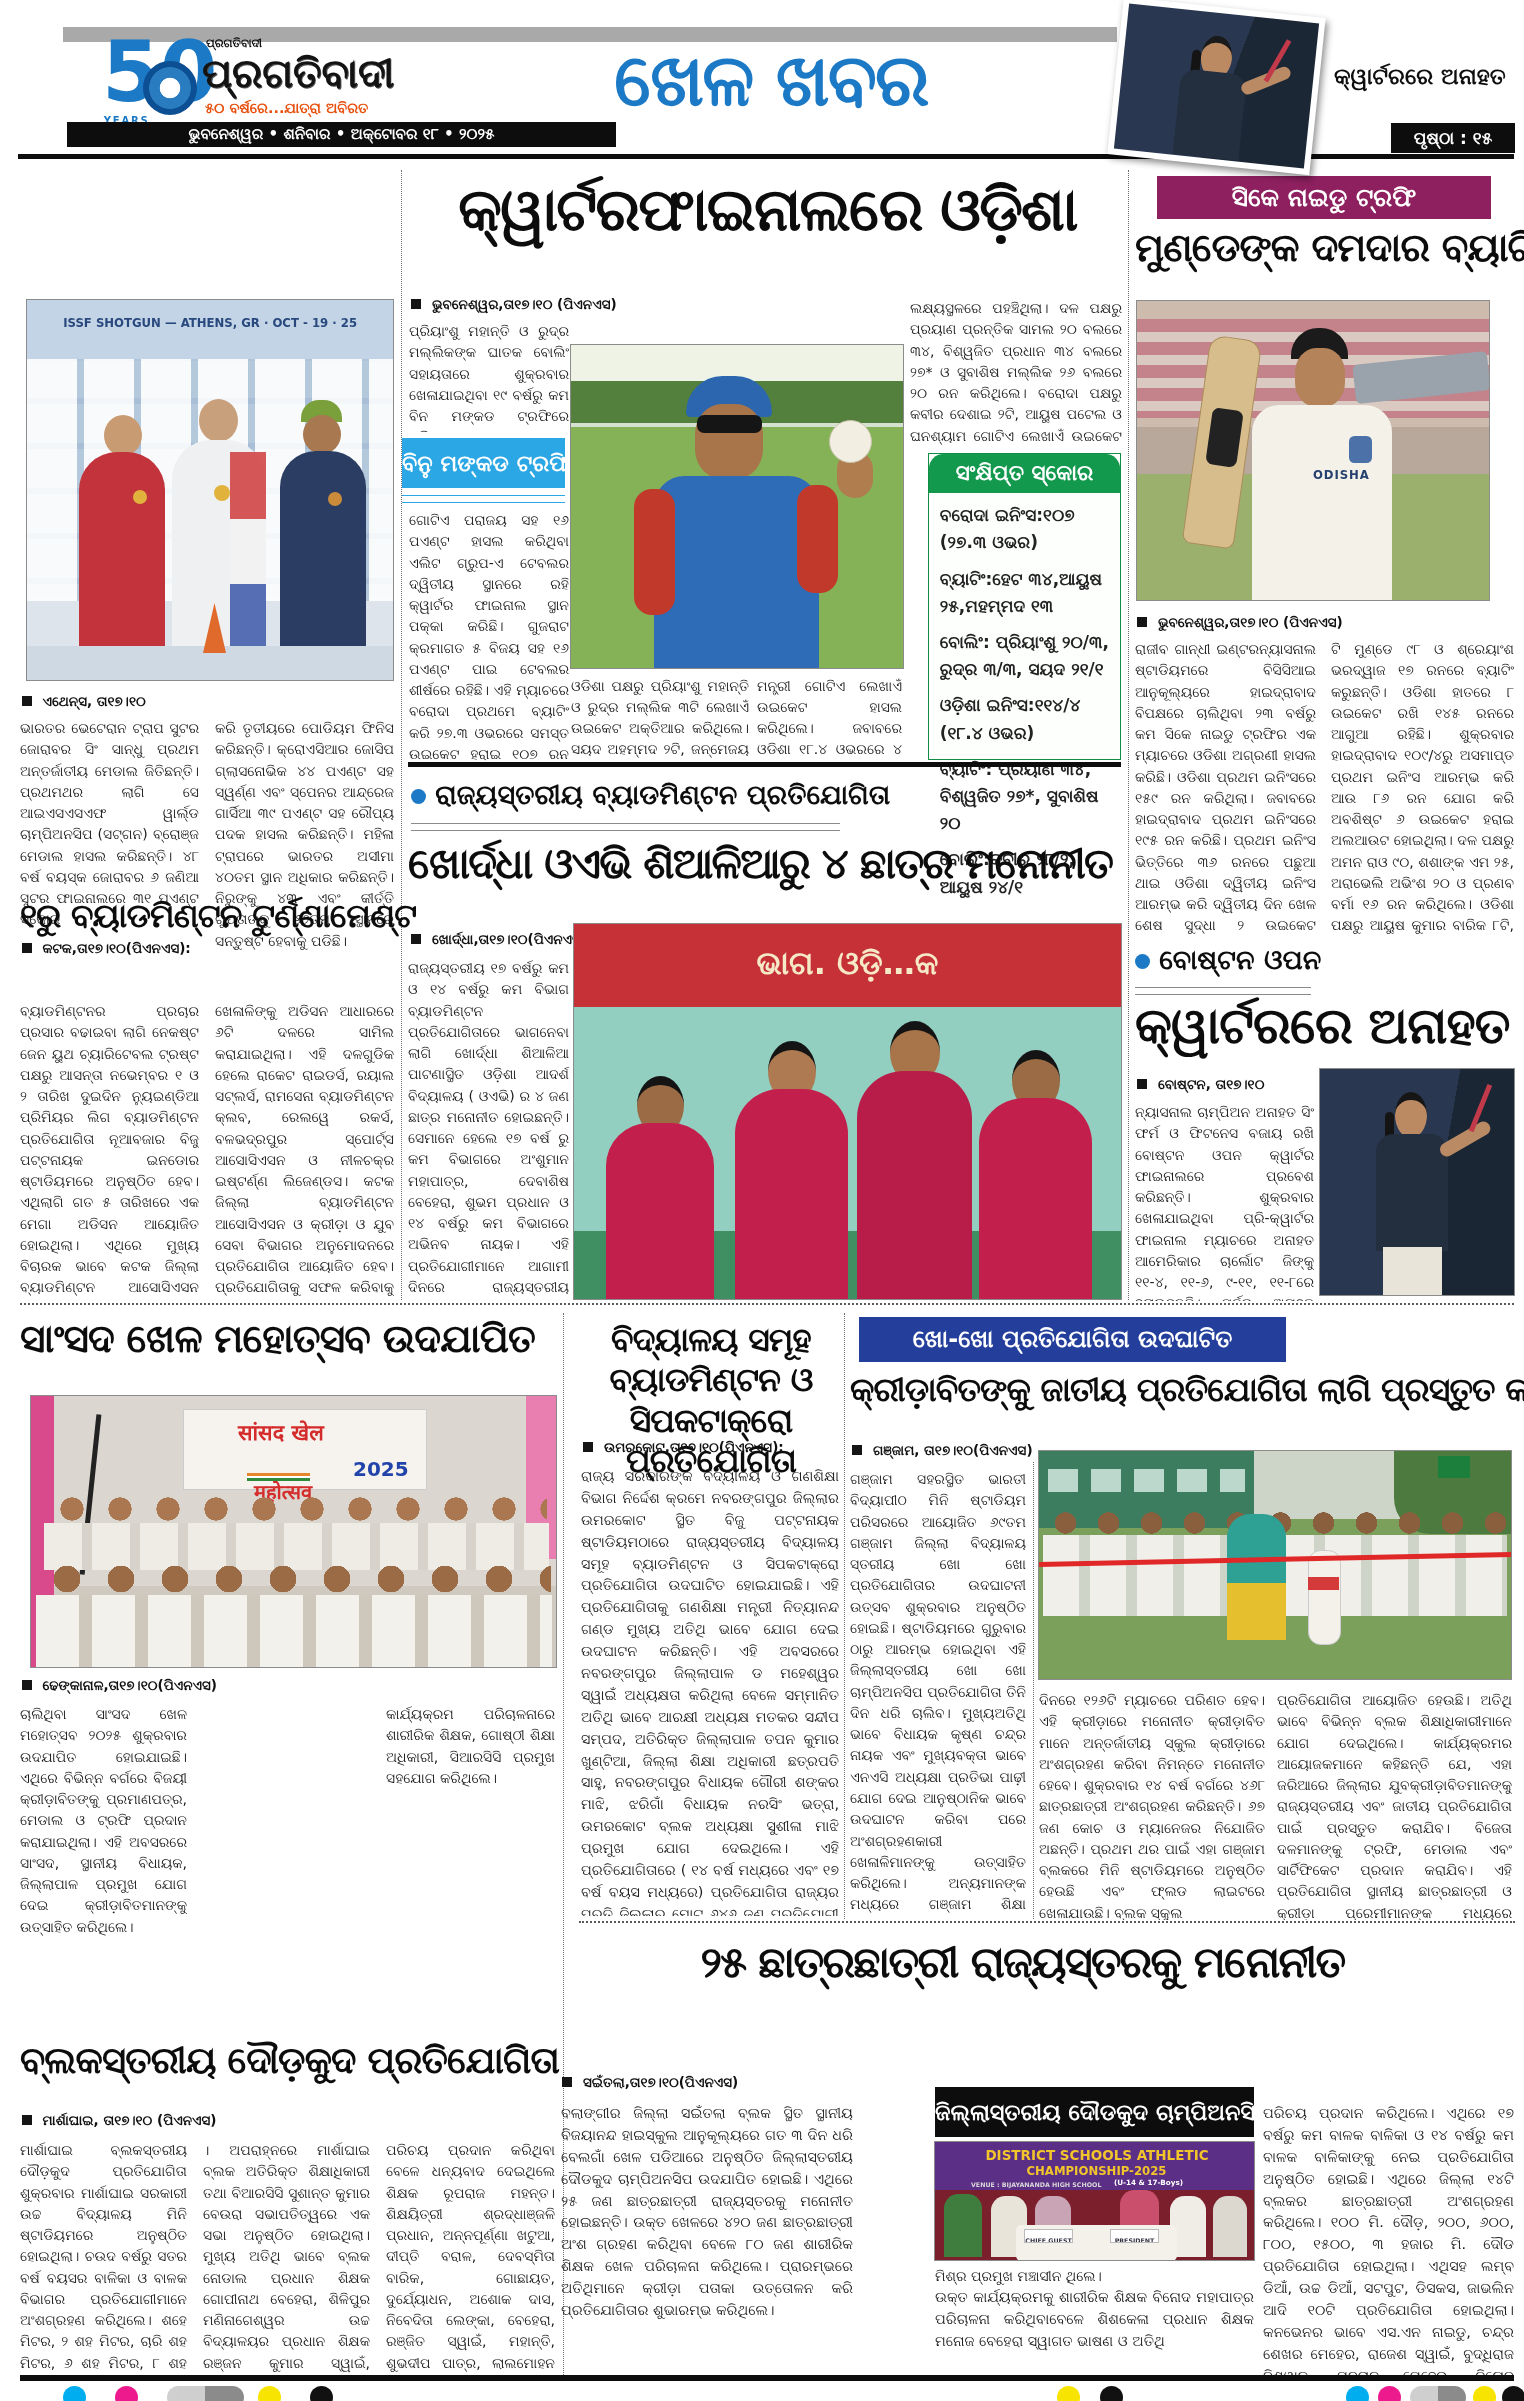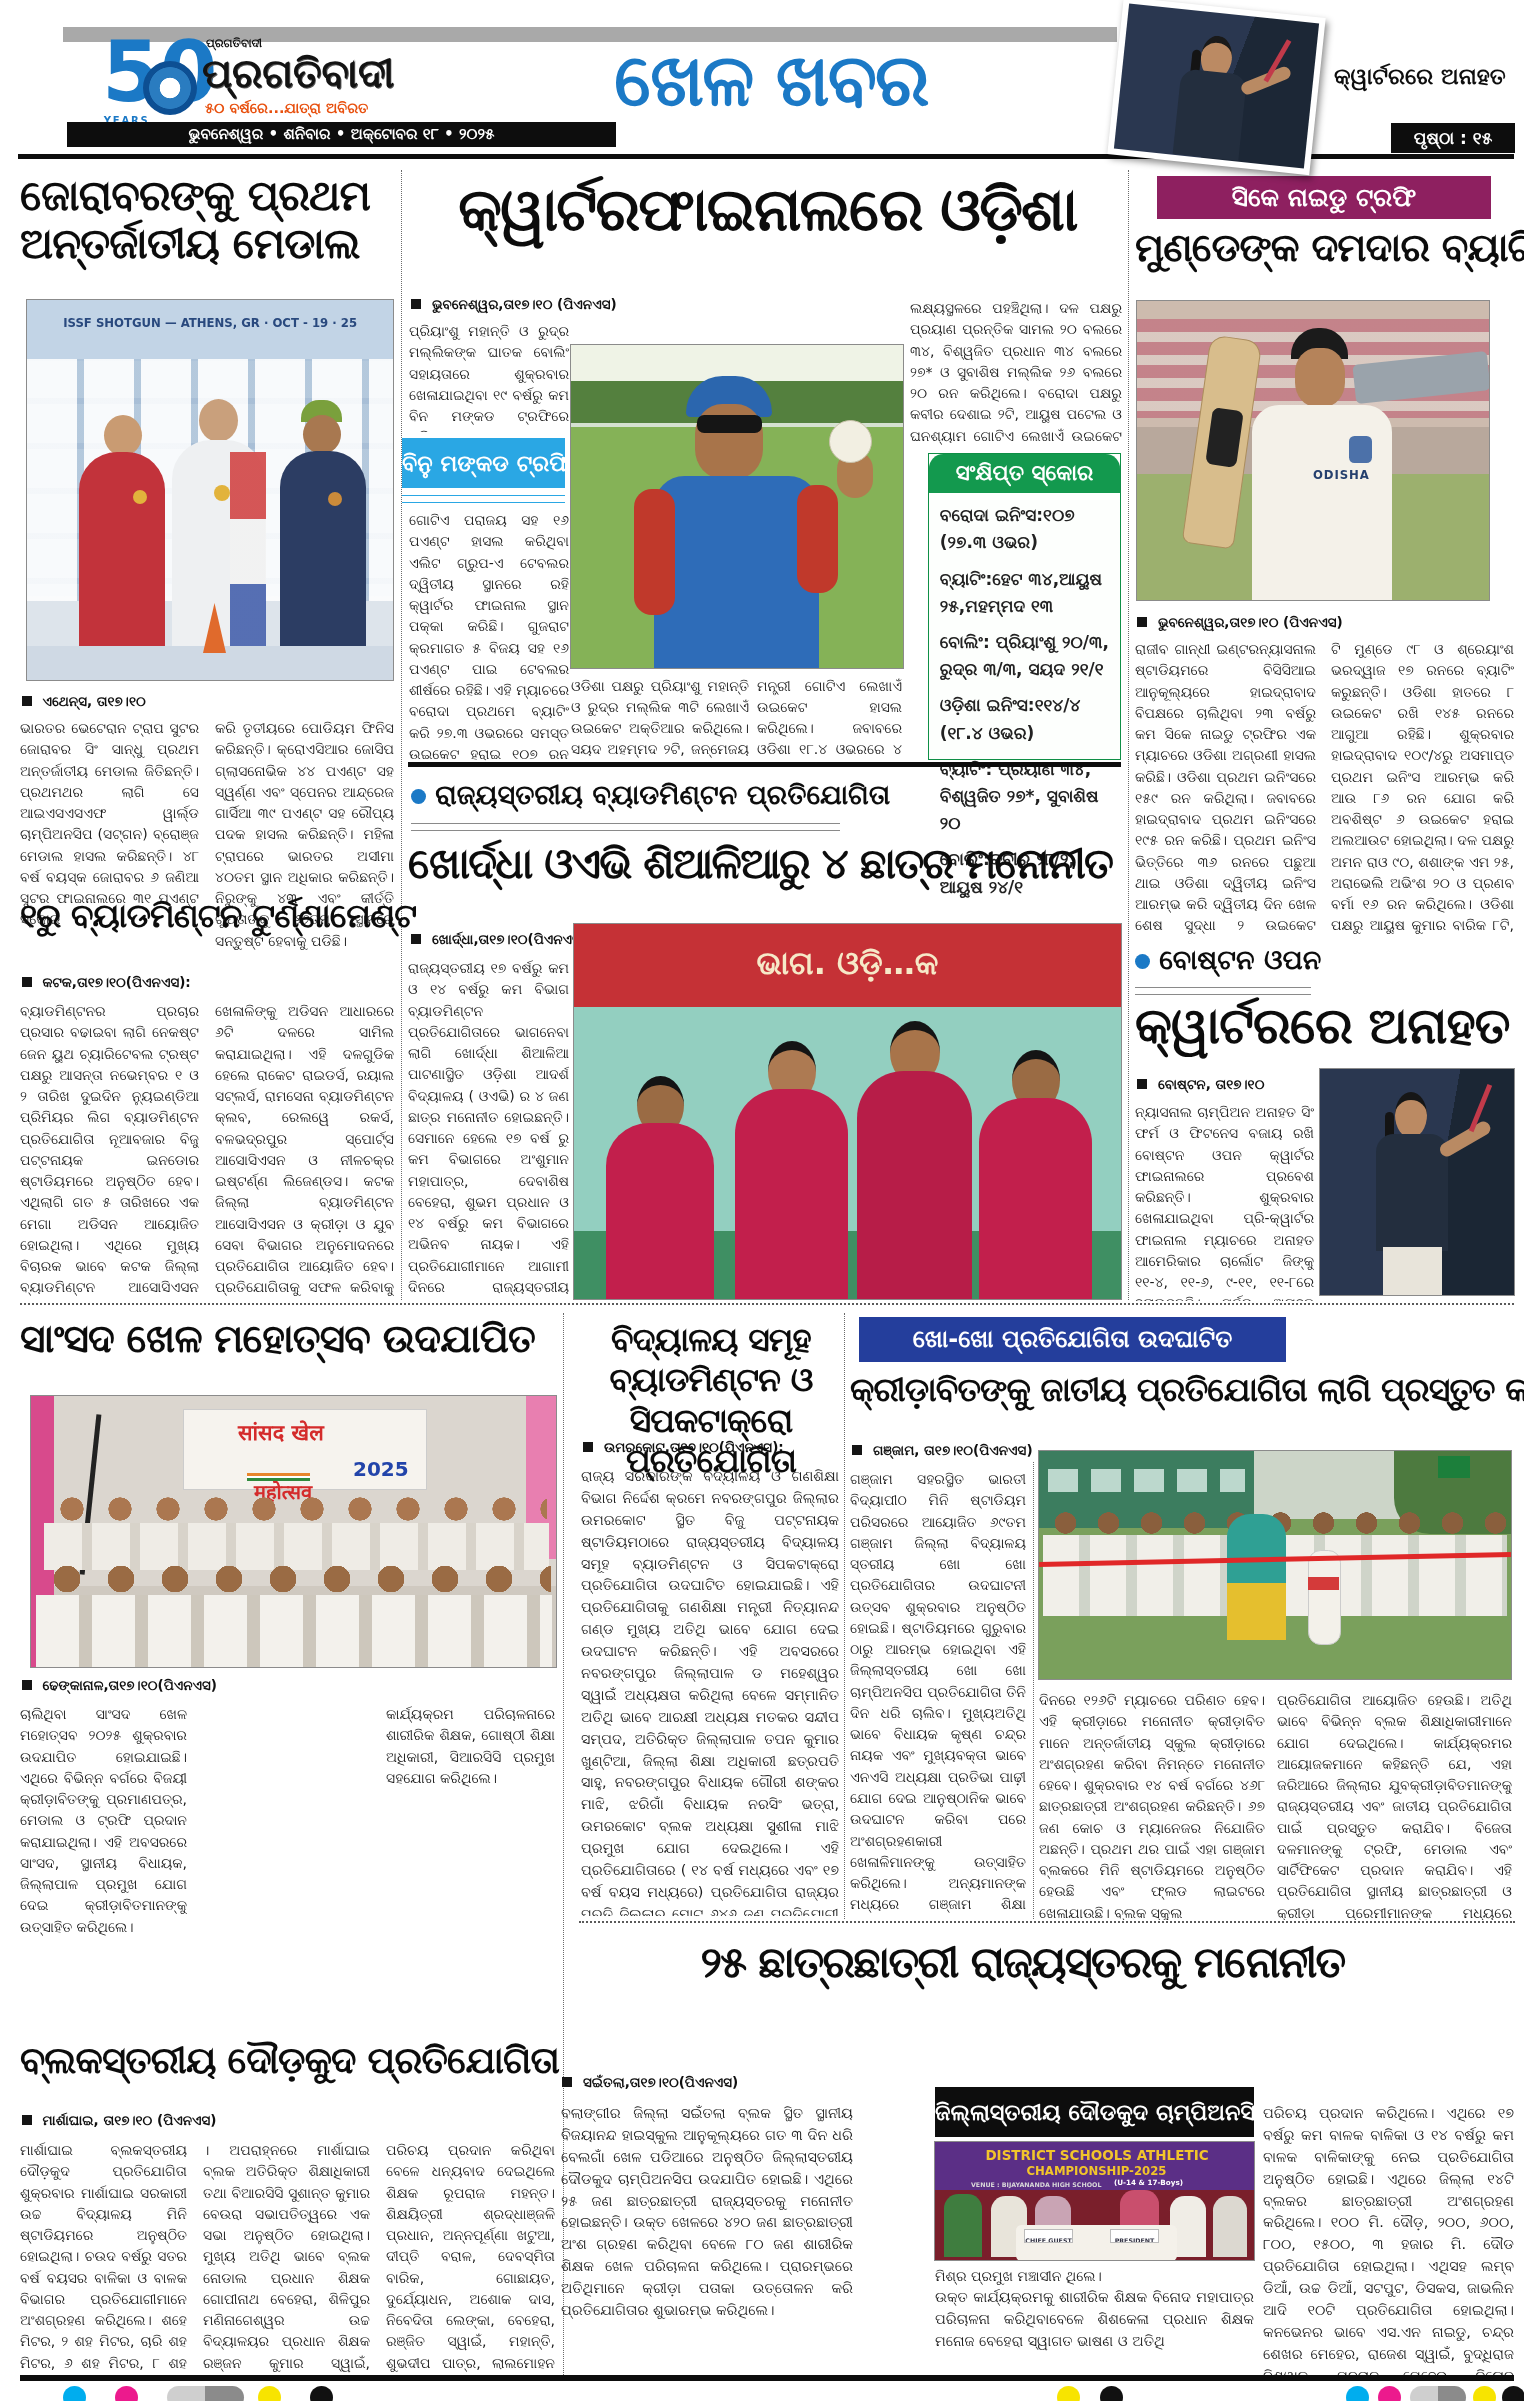--- a/index.html
+++ b/index.html
@@ -67,21 +67,20 @@
   </div>
 
   <div class="abs vdot" style="left:401px;top:170px;height:1130px;"></div>
   <div class="abs vdot" style="left:1128px;top:170px;height:1130px;"></div>
   <div class="abs vdot" style="left:563px;top:1313px;height:1062px;"></div>
   <div class="abs vdot" style="left:844px;top:1313px;height:606px;"></div>
   <div class="abs vdot" style="left:1033px;top:1462px;height:457px;"></div>
   <div class="abs hdot" style="left:20px;top:1303px;width:1494px;"></div>
   <div class="abs hdot" style="left:579px;top:1921px;width:936px;"></div>
 
-  <div class="abs hl" style="left:20px;top:172px;width:377px;font-size:42px;">ଜୋରାବରଙ୍କୁ ପ୍ରଥମ ଅନ୍ତର୍ଜାତୀୟ ମେଡାଲ</div>
   <div class="ph" style="left:27px;top:300px;width:366px;height:380px;background:linear-gradient(#c2d4e6 0 16%,#d3e0ec 16% 78%,#dde4eb 78% 100%);">
     <div class="s" style="left:0;top:59px;right:0;height:242px;background:repeating-linear-gradient(90deg,rgba(255,255,255,.85) 0 50px,rgba(160,185,210,.6) 50px 57px),repeating-linear-gradient(rgba(255,255,255,.0) 0 39px,rgba(150,175,205,.5) 39px 45px);"></div>
     <div class="s" style="left:12.6px;top:16px;width:341px;text-align:center;font-size:11.7px;font-weight:800;color:#29497e;">ISSF SHOTGUN — ATHENS, GR · OCT - 19 · 25</div>
     <div class="s" style="left:77px;top:115px;width:38px;height:41px;border-radius:50%;background:#c99b72;"></div>
     <div class="s" style="left:52px;top:152px;width:86px;height:228px;border-radius:38px 38px 0 0;background:#c2333b;"></div>
     <div class="s" style="left:172px;top:99px;width:39px;height:43px;border-radius:50%;background:#c9a07c;"></div>
     <div class="s" style="left:145px;top:140px;width:93px;height:240px;border-radius:39px 39px 0 0;background:#eef0f2;"></div>
     <div class="s" style="left:203px;top:152px;width:36px;height:197px;background:linear-gradient(#d03b3b 0 34%,#f2f2f2 34% 67%,#3b58a8 67%);opacity:.85;"></div>
     <div class="s" style="left:274px;top:100px;width:41px;height:21.5px;border-radius:18px 18px 0 0;background:#7aa03c;"></div>
     <div class="s" style="left:276px;top:115px;width:38px;height:39px;border-radius:50%;background:#a87850;"></div>
@@ -92,21 +91,21 @@
     <div class="s" style="left:0;bottom:0;right:0;height:34px;background:#cfd9e4;"></div>
     <div class="s" style="left:176px;bottom:27px;width:23px;height:50px;background:#e06a2c;clip-path:polygon(50% 0,100% 100%,0 100%);"></div>
   </div>
   <div class="abs by" style="left:21.5px;top:693px;">
     <span>ଏଥେନ୍ସ, ତା୧୭।୧୦</span>
   </div>
   <div class="abs bt" style="left:20px;top:718px;width:179px;height:262px;">ଭାରତର ଭେଟେରାନ ଟ୍ରାପ ସୁଟର ଜୋରାବର ସିଂ ସାନ୍ଧୁ ପ୍ରଥମ ଅନ୍ତର୍ଜାତୀୟ ମେଡାଲ ଜିତିଛନ୍ତି। ପ୍ରଥମଥର ଲାଗି ସେ ଆଇଏସଏସଏଫ ୱାର୍ଲ୍ଡ ଚାମ୍ପିଅନସିପ (ସଟ୍‌ଗନ) ବ୍ରୋଞ୍ଜ ମେଡାଲ ହାସଲ କରିଛନ୍ତି। ୪୮ ବର୍ଷ ବୟସ୍କ ଜୋରାବର ୬ ଜଣିଆ ସୁଟର ଫାଇନାଲରେ ୩୧ ପଏଣ୍ଟ ସ୍କୋର</div>
   <div class="abs bt" style="left:215px;top:718px;width:179px;height:262px;">କରି ତୃତୀୟରେ ପୋଡିୟମ ଫିନିସ କରିଛନ୍ତି। କ୍ରୋଏସିଆର ଜୋସିପ ଗ୍ଲାସନୋଭିକ ୪୪ ପଏଣ୍ଟ ସହ ସ୍ୱର୍ଣ୍ଣ ଏବଂ ସ୍ପେନର ଆନ୍ଦ୍ରେଜ ଗାର୍ସିଆ ୩୯ ପଏଣ୍ଟ ସହ ରୌପ୍ୟ ପଦକ ହାସଲ କରିଛନ୍ତି। ମହିଳା ଟ୍ରାପରେ ଭାରତର ଅସୀମା ୪୦ତମ ସ୍ଥାନ ଅଧିକାର କରିଛନ୍ତି। ନିରୁଙ୍କୁ ୪୩ ଏବଂ କୀର୍ତ୍ତି ଗୁପ୍ତାଙ୍କୁ ୬୨ତମ ସ୍ଥାନରେ ସନ୍ତୁଷ୍ଟ ହେବାକୁ ପଡିଛି।</div>
 
   <div class="abs hl" style="left:20px;top:897px;width:380px;font-size:33px;white-space:nowrap;">୧ରୁ ବ୍ୟାଡମିଣ୍ଟନ ଟୁର୍ଣ୍ଣାମେଣ୍ଟ</div>
-  <div class="abs by" style="left:21.5px;top:974px;text-align:center;">
+  <div class="abs by" style="left:21.5px;top:940px;text-align:center;">
     <span>କଟକ,ତା୧୭।୧୦(ପିଏନଏସ):</span>
   </div>
   <div class="abs bt" style="left:20px;top:1001px;width:179px;height:296px;">ବ୍ୟାଡମିଣ୍ଟନର ପ୍ରଚାର ପ୍ରସାର ବଢାଇବା ଲାଗି ନେକଷ୍ଟ ଜେନ ୟୁଥ ଚ୍ୟାରିଟେବଲ ଟ୍ରଷ୍ଟ ପକ୍ଷରୁ ଆସନ୍ତା ନଭେମ୍ବର ୧ ଓ ୨ ତାରିଖ ଦୁଇଦିନ ନ୍ୟୁଇଣ୍ଡିଆ ପ୍ରିମିୟର ଲିଗ ବ୍ୟାଡମିଣ୍ଟନ ପ୍ରତିଯୋଗିତା ନୂଆବଜାର ବିଜୁ ପଟ୍ଟନାୟକ ଇନଡୋର ଷ୍ଟାଡିୟମରେ ଅନୁଷ୍ଠିତ ହେବ। ଏଥିଲାଗି ଗତ ୫ ତାରିଖରେ ଏକ ମେଗା ଅଡିସନ ଆୟୋଜିତ ହୋଇଥିଲା। ଏଥିରେ ମୁଖ୍ୟ ବିଚାରକ ଭାବେ କଟକ ଜିଲ୍ଲା ବ୍ୟାଡମିଣ୍ଟନ ଆସୋସିଏସନ ସମ୍ପାଦକ କମଳ ଦାସ ଓ ତିନିଥରର ଓଡ଼ିଶା ଚାମ୍ପିଅନ ଗିରିଜା ଶଙ୍କର ରାୟଙ୍କ ଉପସ୍ଥିତିରେ ୧୦୦ରୁ</div>
   <div class="abs bt" style="left:215px;top:1001px;width:179px;height:296px;">ଖେଳାଳିଙ୍କୁ ଅଡିସନ ଆଧାରରେ ୬ଟି ଦଳରେ ସାମିଲ କରାଯାଇଥିଲା। ଏହି ଦଳଗୁଡିକ ହେଲେ ରାକେଟ ରାଇଡର୍ସ, ରୟାଲ ସଟ୍‌ଲର୍ସ, ରାମସେନା ବ୍ୟାଡମିଣ୍ଟନ କ୍ଲବ, ରେଲୱେ ରକର୍ସ, ବଳଭଦ୍ରପୁର ସ୍ପୋର୍ଟ୍ସ ଆସୋସିଏସନ ଓ ନୀଳଚକ୍ର ଇଷ୍ଟର୍ଣ୍ଣ ଲିଜେଣ୍ଡସ। କଟକ ଜିଲ୍ଲା ବ୍ୟାଡମିଣ୍ଟନ ଆସୋସିଏସନ ଓ କ୍ରୀଡ଼ା ଓ ଯୁବ ସେବା ବିଭାଗର ଅନୁମୋଦନରେ ପ୍ରତିଯୋଗିତା ଆୟୋଜିତ ହେବ। ପ୍ରତିଯୋଗିତାକୁ ସଫଳ କରିବାକୁ ଅନୁଷ୍ଠାନର ସଭାପତି ଜିତେନ୍ଦ୍ର ସାହୁ ଓ ସମ୍ପାଦକ ସଞ୍ଜୟ ପ୍ରଧାନ ଆହ୍ୱାନ ଦେଇଛନ୍ତି।</div>
 
   <div class="abs hl" style="left:411px;top:176px;width:713px;font-size:59px;text-align:center;white-space:nowrap;letter-spacing:-1.8px;">କ୍ୱାର୍ଟରଫାଇନାଲରେ ଓଡ଼ିଶା</div>
   <div class="abs by" style="left:411px;top:296px;">
     <span>ଭୁବନେଶ୍ୱର,ତା୧୭।୧୦ (ପିଏନଏସ)</span>
   </div>
   <div class="abs bt" style="left:409px;top:321px;width:160px;height:111px;">ପ୍ରିୟାଂଶୁ ମହାନ୍ତି ଓ ରୁଦ୍ର ମଲ୍ଲିକଙ୍କ ଘାତକ ବୋଲିଂ ସହାୟତାରେ ଶୁକ୍ରବାର ଖେଳାଯାଇଥିବା ୧୯ ବର୍ଷରୁ କମ ବିନ ମଙ୍କଡ ଟ୍ରଫିରେ ଓଡିଶା ପୁରୁଷ ଦଳ ୬ ଉଇକେଟରେ ବରୋଦାକୁ ପରାସ୍ତ କରିଛି। ୫ଟି ମ୍ୟାଚରୁ ୪ ବିଜୟ ଓ</div>

